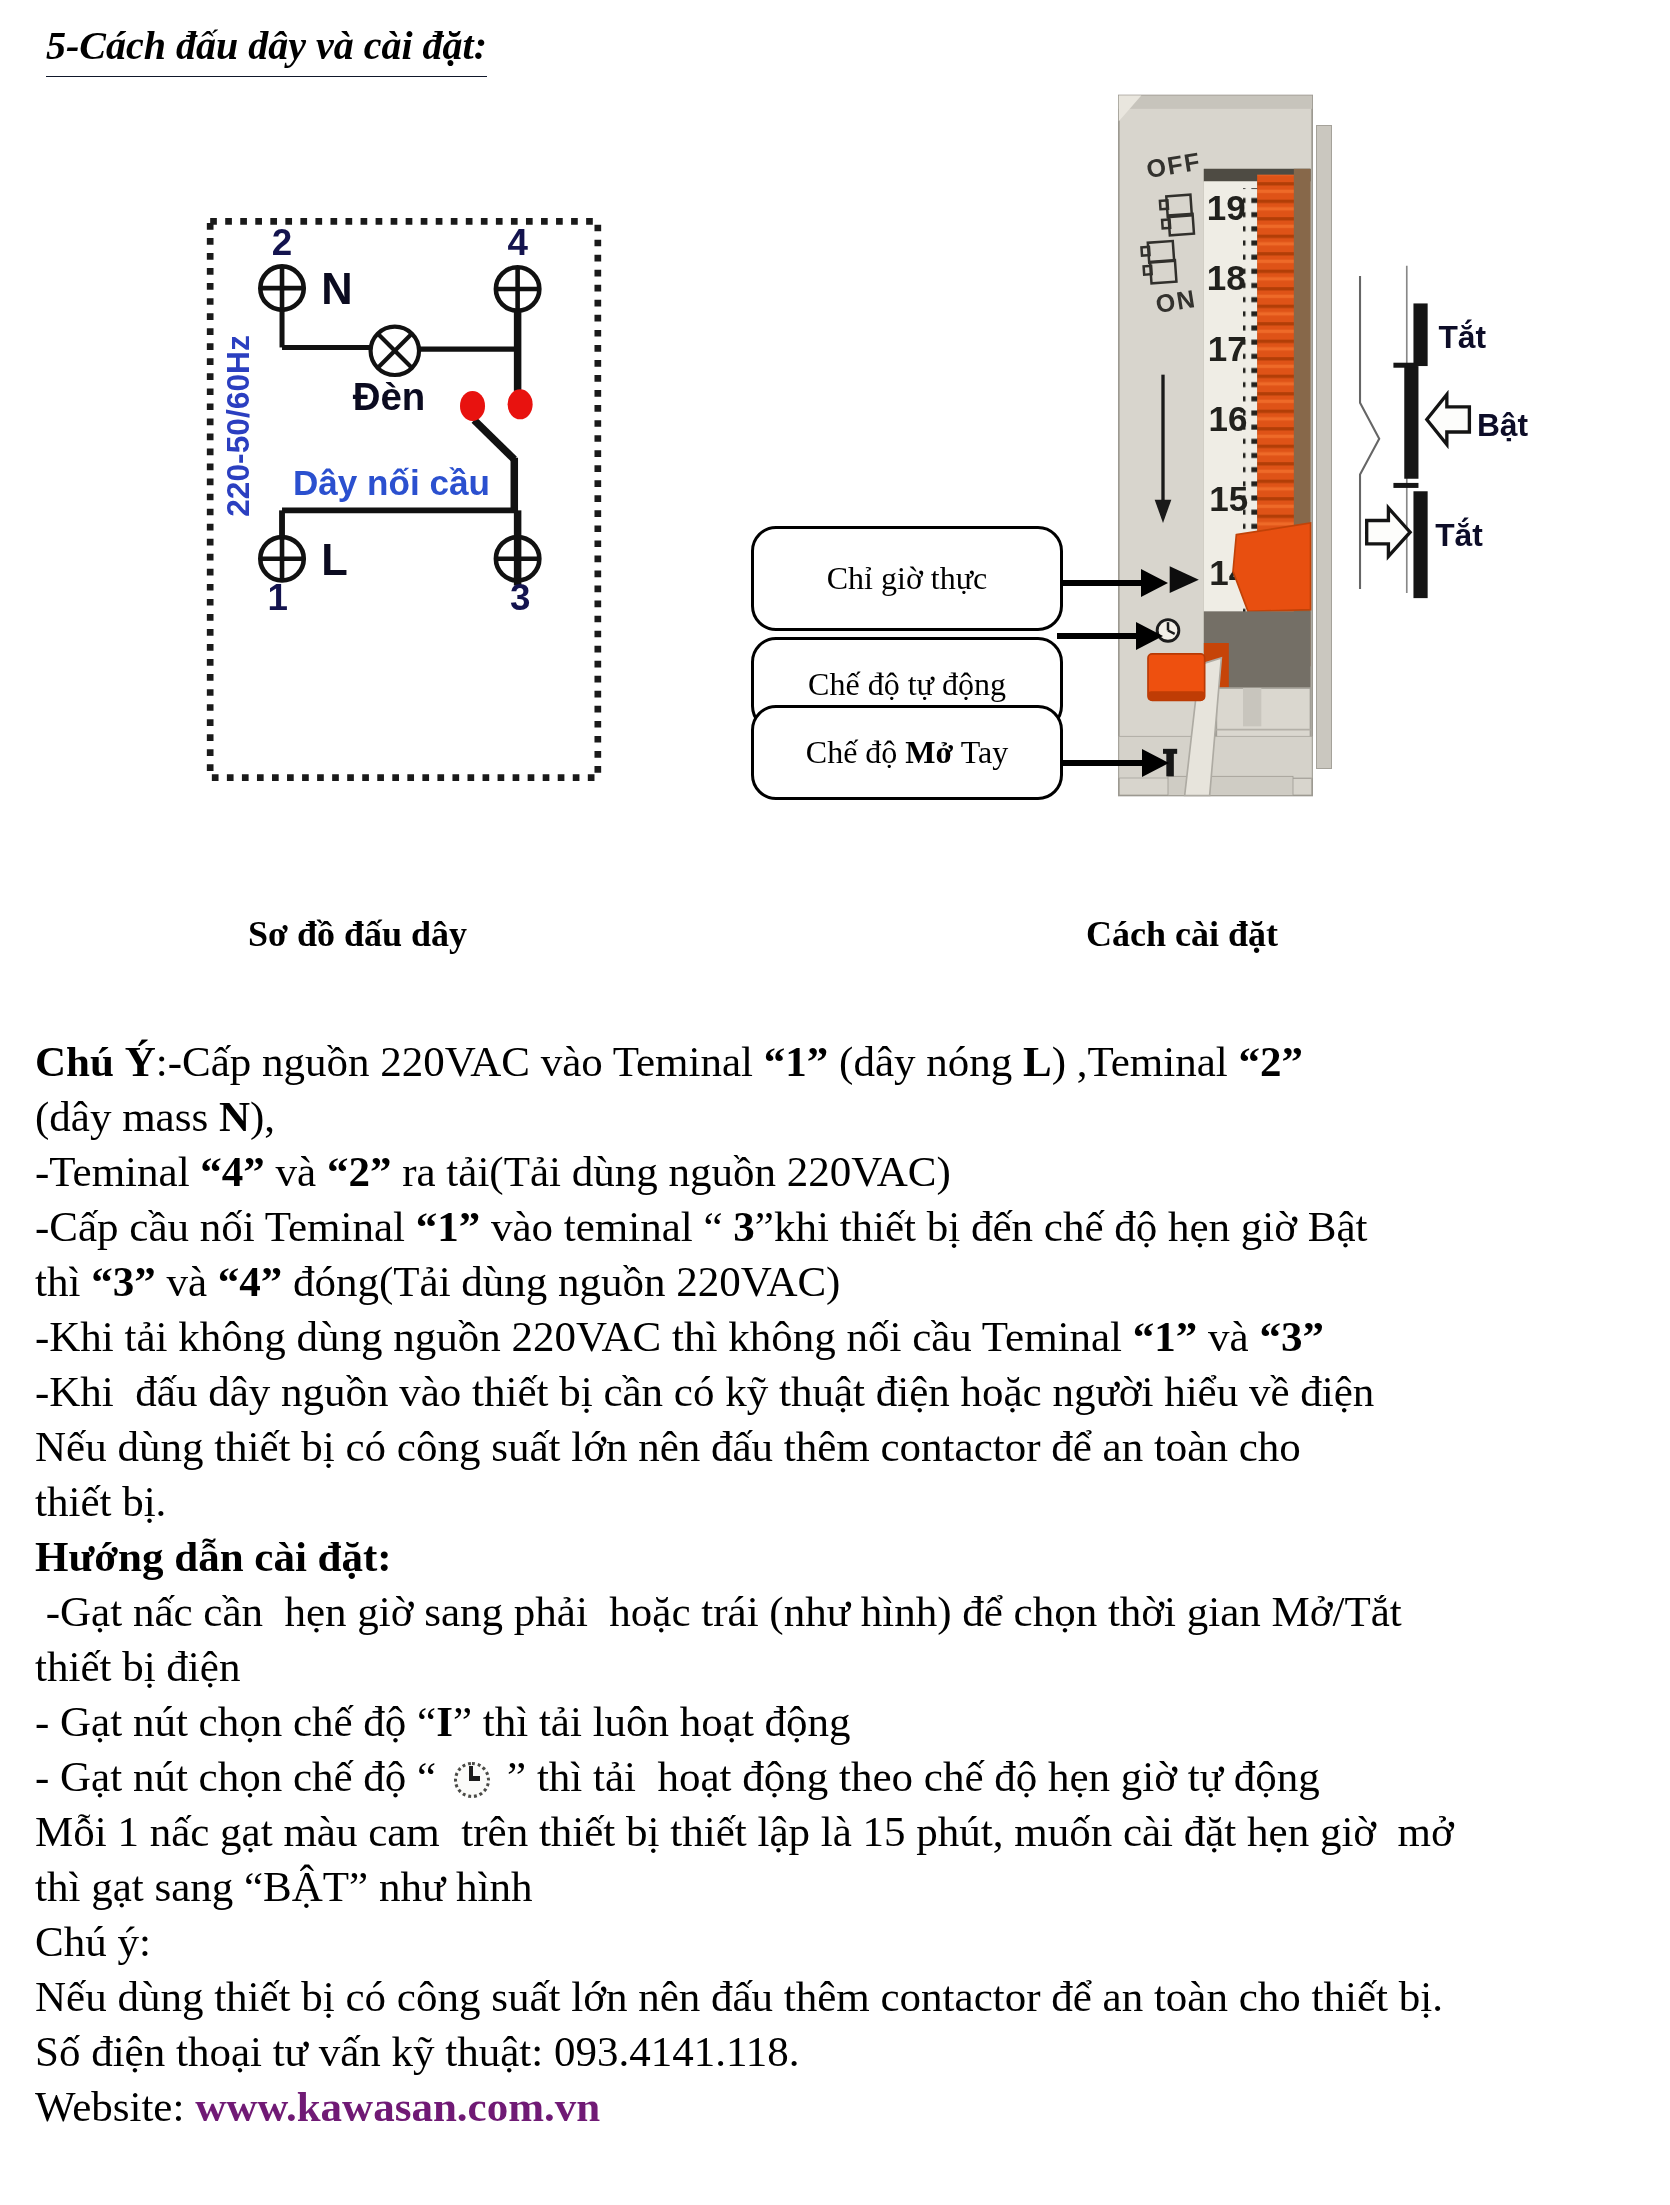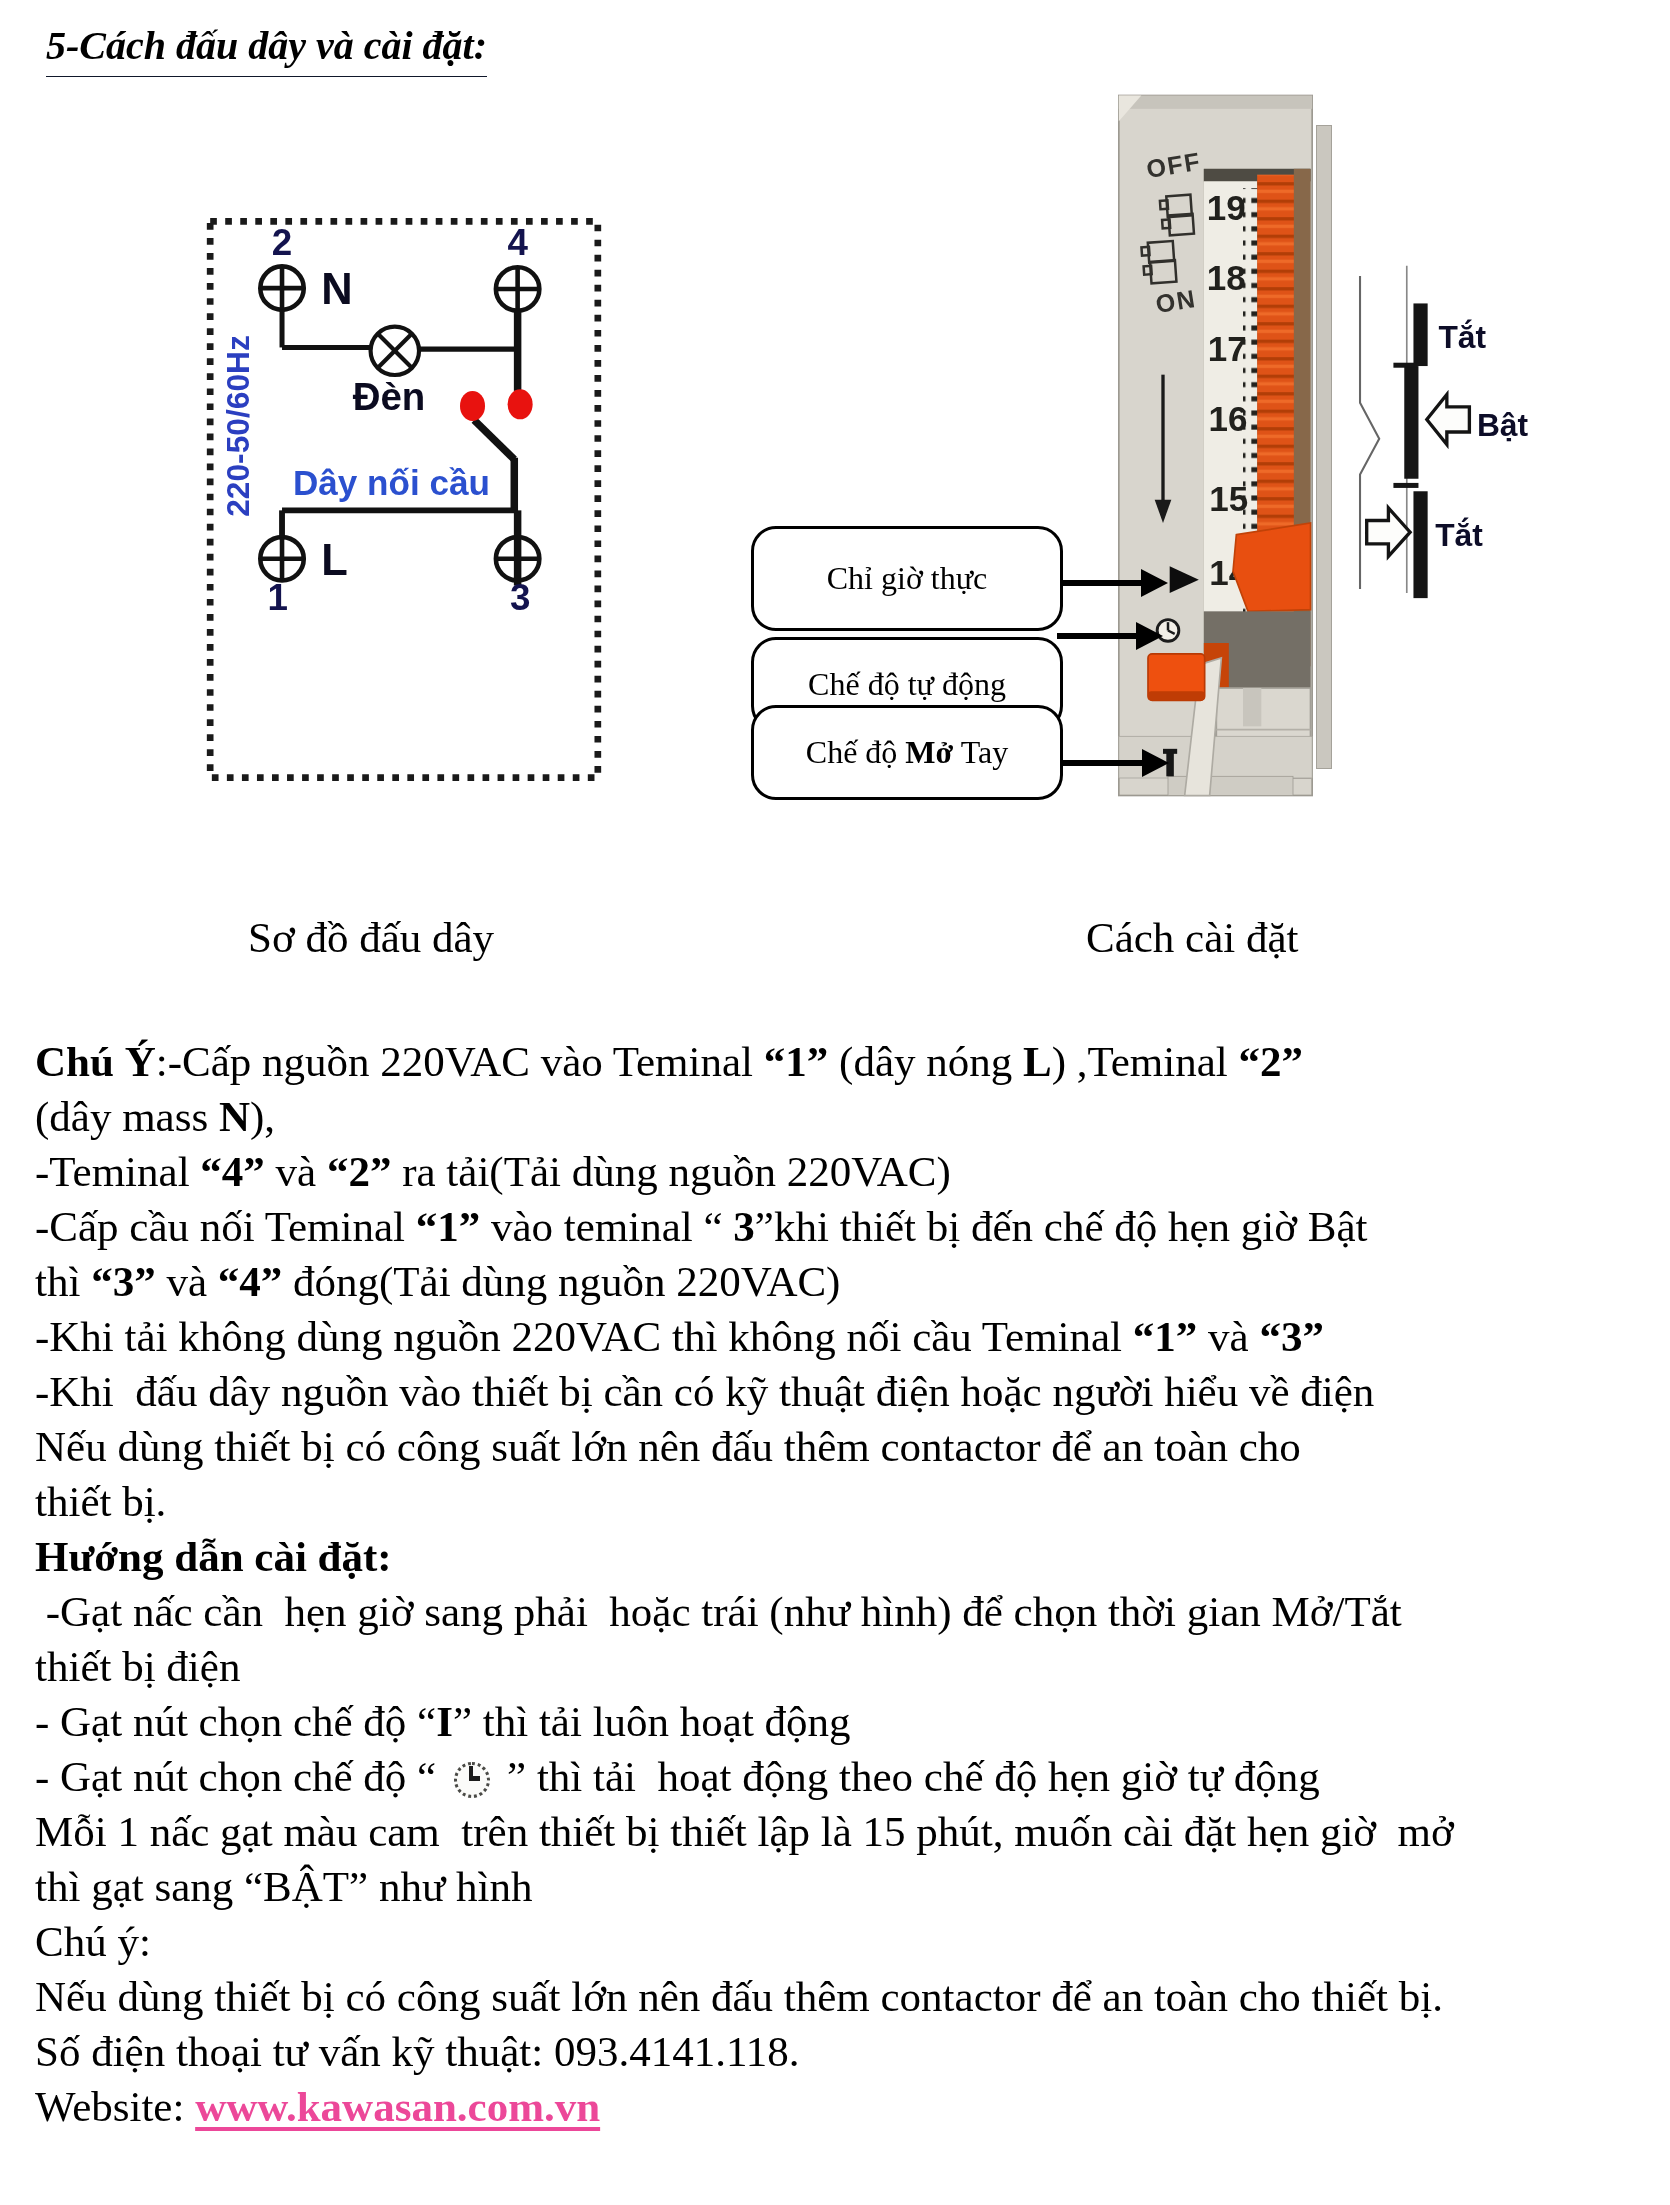--- a/index.html
+++ b/index.html
@@ -26,30 +26,30 @@
   .co-bold{font-weight:bold;}
 
   .harrow{position:absolute;height:5.8px;background:#000;z-index:4;}
   .harrow::after{content:"";position:absolute;right:-26px;top:50%;transform:translateY(-50%);
                  border-left:27px solid #000;border-top:14px solid transparent;
                  border-bottom:14px solid transparent;}
   #ar1{left:1057px;top:580px;width:85px;}
   #ar2{left:1057px;top:633px;width:80px;}
   #ar3{left:1057px;top:760px;width:86px;}
 
-  .cap{position:absolute;top:913px;font-size:43px;font-weight:normal;}
+  .cap{position:absolute;top:913px;font-size:36px;font-weight:bold;}
   #cap-left{left:248px;}
   #cap-right{left:1086px;}
 
   
   #body-text{position:absolute;left:35px;top:1006px;width:1612px;
              font-size:43px;line-height:55px;margin-top:28px;}
   .bline{white-space:pre-wrap;}
   .bline .b{font-weight:bold;}
-  .link{color:#ec4899;font-weight:bold;text-decoration:underline;
+  .link{color:#701a75;font-weight:bold;
         text-decoration-thickness:4.2px;text-underline-offset:5.8px;}
 
   
   .clk{position:relative;display:inline-block;width:30px;height:30px;
        border:3.3px dotted #4a4a46;border-radius:50%;vertical-align:-6.7px;
        margin:0 6.7px;background:#fbfbf9;}
   .clk::before{content:"";position:absolute;left:12.5px;top:1.7px;width:4.2px;height:12.5px;background:#1c1c1c;}
   .clk::after{content:"";position:absolute;left:12.5px;top:11.7px;width:11px;height:4.2px;background:#1c1c1c;}
 
   

